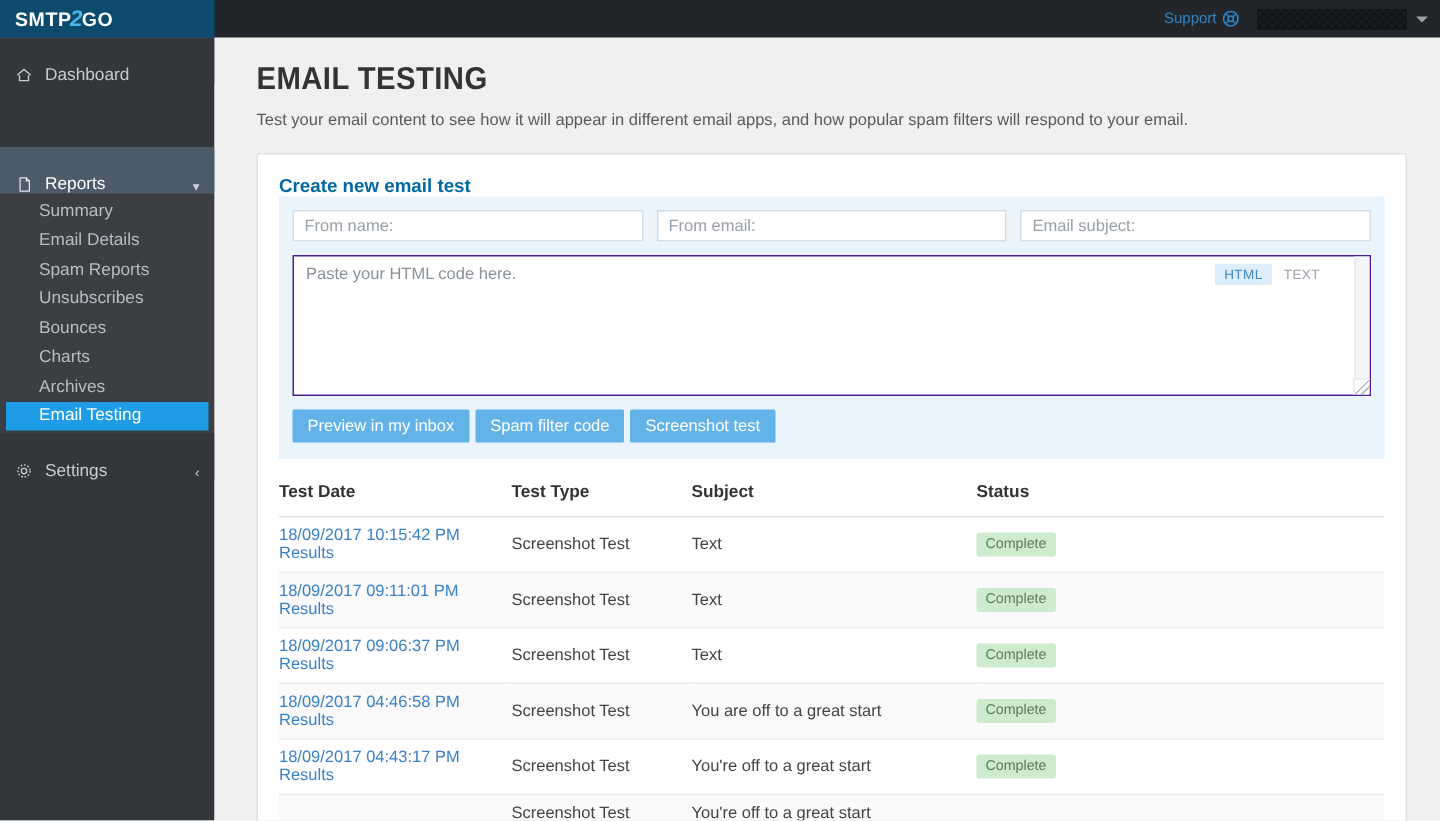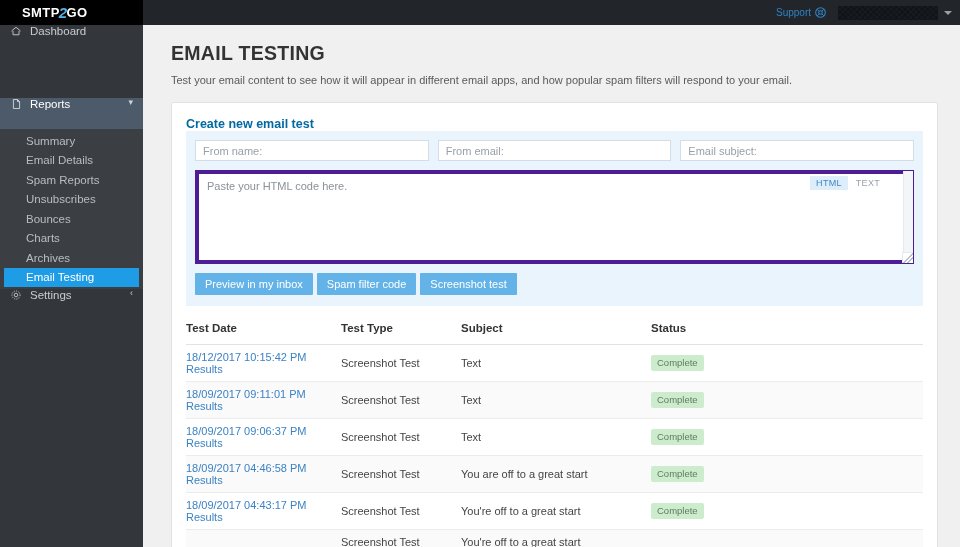--- a/index.html
+++ b/index.html
@@ -11,21 +11,21 @@
   }
   #app { position: relative; width: 960px; height: 547px; display: flex; flex-direction: column; }
 
   
   .topbar {
     height: 25px; background: #22262b; flex: 0 0 25px;
     display: flex; align-items: center; position: relative; z-index: 5;
   }
   .logo-box {
     width: 143px; height: 25px; display: flex; align-items: center;
-    padding-left: 22px; background: #000000;
+    padding-left: 10px; background: #0c4a6e;
   }
   .logo-text {
     color: #ffffff; font-size: 13px; font-weight: bold; letter-spacing: .4px;
     font-family: "Liberation Sans", sans-serif; display: flex; align-items: center;
   }
   .logo-two { color: #4eb3e8; font-size: 15px; font-style: italic; font-weight: bold; margin: 0 -1px; }
   .topbar-right {
     margin-left: auto; display: flex; align-items: center; height: 25px; padding-right: 8px;
   }
   .support-link {
@@ -47,21 +47,21 @@
 
   
   .body-wrap { display: flex; flex: 1 1 auto; min-height: 0; }
 
   
   .sidebar {
     width: 143px; flex: 0 0 143px; background: #33373c; color: #c9ccd0;
     font-size: 11.5px; overflow: hidden;
   }
   .nav-item {
-    height: 31px; display: flex; align-items: flex-start; padding: 0 10px;
+    height: 31px; display: flex; align-items: flex-end; padding: 0 10px;
     color: #c8cbcf; cursor: pointer; gap: 8px; position: relative;
   }
   .nav-item.top-level { background: #33373c; }
   .nav-item.active-parent { background: #4c5a69; color: #ffffff; margin-top: 42px; }
   .nav-item .nav-ico { width: 12px; flex: 0 0 12px; display: flex; align-items: center; justify-content: center; }
   .nav-item .chev {
     margin-left: auto; font-size: 9px; color: #cdd2d7; line-height: 1;
   }
   .subnav { background: #3b3f44; padding: 2px 4px; }
   .subnav .nav-sub {
@@ -90,21 +90,21 @@
   .row-inputs { display: flex; gap: 9px; }
   .txt-input {
     flex: 1 1 0; height: 21px; border: 1px solid #d3dde5; background: #fff;
     font-size: 11px; color: #8b9199; padding: 0 7px; font-family: "Liberation Sans", sans-serif;
     outline: none;
   }
   .txt-input::placeholder { color: #9aa0a7; }
 
   .ta-wrap { position: relative; margin-top: 9px; }
   .code-area {
-    width: 100%; height: 94px; border: 4px solid #4c1d95; background: #fff;
+    width: 100%; height: 94px; border: 1px solid #4c1d95; background: #fff;
     font-size: 11px; color: #8b9199; padding: 6px 8px; resize: none;
     font-family: "Liberation Sans", sans-serif; outline: none; display: block;
   }
   .code-area::placeholder { color: #8b9199; }
   .fmt-tabs { position: absolute; top: 6px; right: 28px; display: flex; gap: 2px; }
   .fmt-tab {
     font-size: 9px; padding: 2px 6px; color: #9aa2aa; background: transparent;
     border: none; cursor: pointer; font-family: "Liberation Sans", sans-serif; letter-spacing: .3px;
   }
   .fmt-tab.on { background: #ddeefa; color: #3f86c2; }
@@ -280,21 +280,21 @@
           <thead>
             <tr>
               <th class="c-date">Test Date</th>
               <th class="c-type">Test Type</th>
               <th class="c-subj">Subject</th>
               <th class="c-stat">Status</th>
             </tr>
           </thead>
           <tbody>
             <tr>
-              <td class="c-date"><a class="date-link" href="#">18/12/2017 10:15:42 PM Results</a></td>
+              <td class="c-date"><a class="date-link" href="#">18/09/2017 10:15:42 PM Results</a></td>
               <td class="c-type">Screenshot Test</td>
               <td class="c-subj">Text</td>
               <td class="c-stat"><span class="badge">Complete</span></td>
             </tr>
             <tr>
               <td class="c-date"><a class="date-link" href="#">18/09/2017 09:11:01 PM Results</a></td>
               <td class="c-type">Screenshot Test</td>
               <td class="c-subj">Text</td>
               <td class="c-stat"><span class="badge">Complete</span></td>
             </tr>

